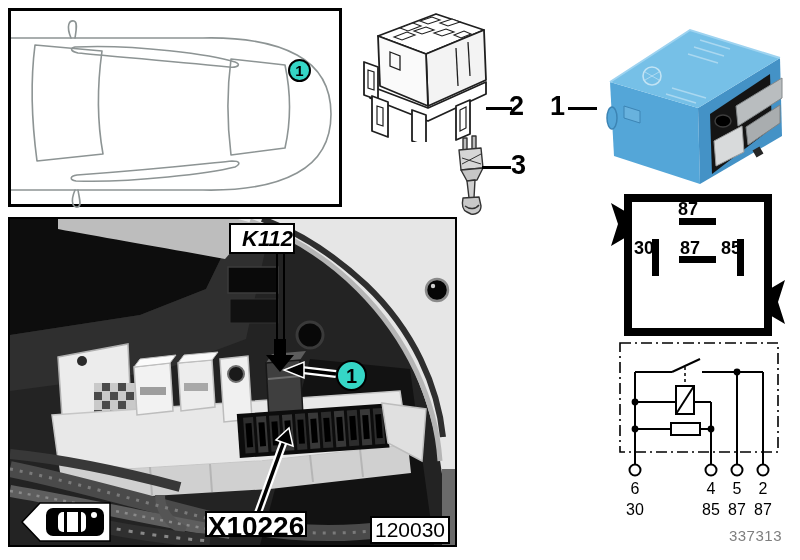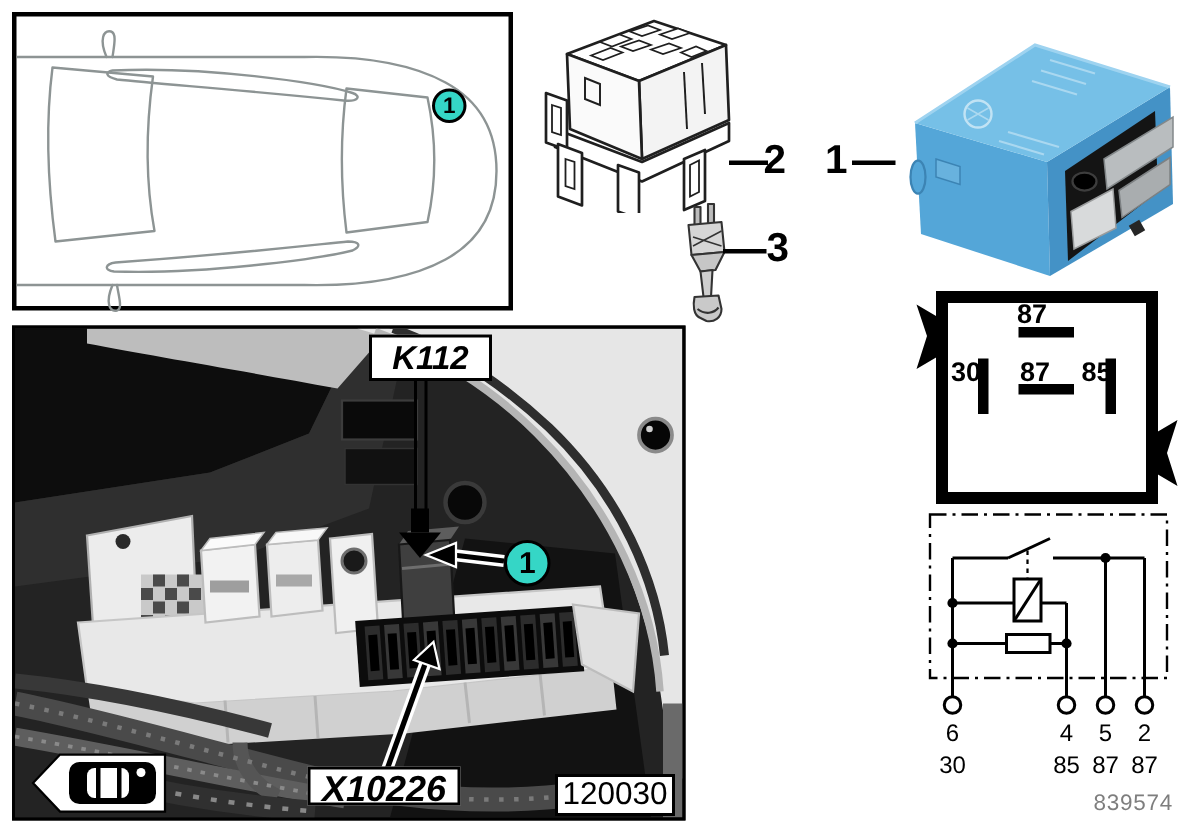--- a/index.html
+++ b/index.html
@@ -18,22 +18,22 @@
 
   
   .marker { position:absolute; background:#35d6c6; border:2px solid #000; border-radius:50%;
             color:#000; font-weight:700; text-align:center; }
   #car-marker { left:277px; top:48px; width:23px; height:23px; font-size:15px; line-height:20px; }
   #photo-marker { left:326px; top:141px; width:31px; height:31px; font-size:20px; line-height:28px; z-index:6; }
 
   
   .label-box { position:absolute; background:#fff; border:2px solid #000; color:#000;
                text-align:center; z-index:5; }
-  #k112-label   { left:236px; top:4px;   width:82px;  height:31px; font-size:22px; font-weight:700; font-style:italic; line-height:27px; }
-  #x10226-label { left:195px; top:292px; width:102px; height:26px; font-size:24px; font-weight:700; font-style:italic; line-height:27px; }
+  #k112-label   { left:219px; top:4px;   width:66px;  height:31px; font-size:22px; font-weight:700; font-style:italic; line-height:27px;text-align:right; }
+  #x10226-label { left:195px; top:292px; width:102px; height:26px; font-size:28px; font-weight:700; line-height:27px; }
   #imgno-label  { left:360px; top:297px; width:80px;  height:28px; font-size:21px; font-weight:400; line-height:24px; }
 
   
   .k112-line { position:absolute; width:2px; background:#000; z-index:4; }
   #k112-arrow-stem { position:absolute; left:264px; top:120px; width:12px; height:16px; background:#000; z-index:4; }
   #k112-arrow-head { position:absolute; left:256px; top:136px; width:0; height:0; z-index:4;
                      border-left:14px solid transparent; border-right:14px solid transparent;
                      border-top:17px solid #000; }
 
   #doc-number { position:absolute; left:688px; top:527px; width:94px; text-align:right;
@@ -368,15 +368,15 @@
     <div class="k112-line" style="left:273px; top:35px; height:87px;"></div>
     <div id="k112-arrow-stem"></div>
     <div id="k112-arrow-head"></div>
 
     <div id="photo-marker" class="marker">1</div>
 
     <div id="x10226-label" class="label-box">X10226</div>
     <div id="imgno-label" class="label-box">120030</div>
   </div>
 
-  <div id="doc-number">839574</div>
+  <div id="doc-number">337313</div>
 
 </div>
 
 </body></html>

